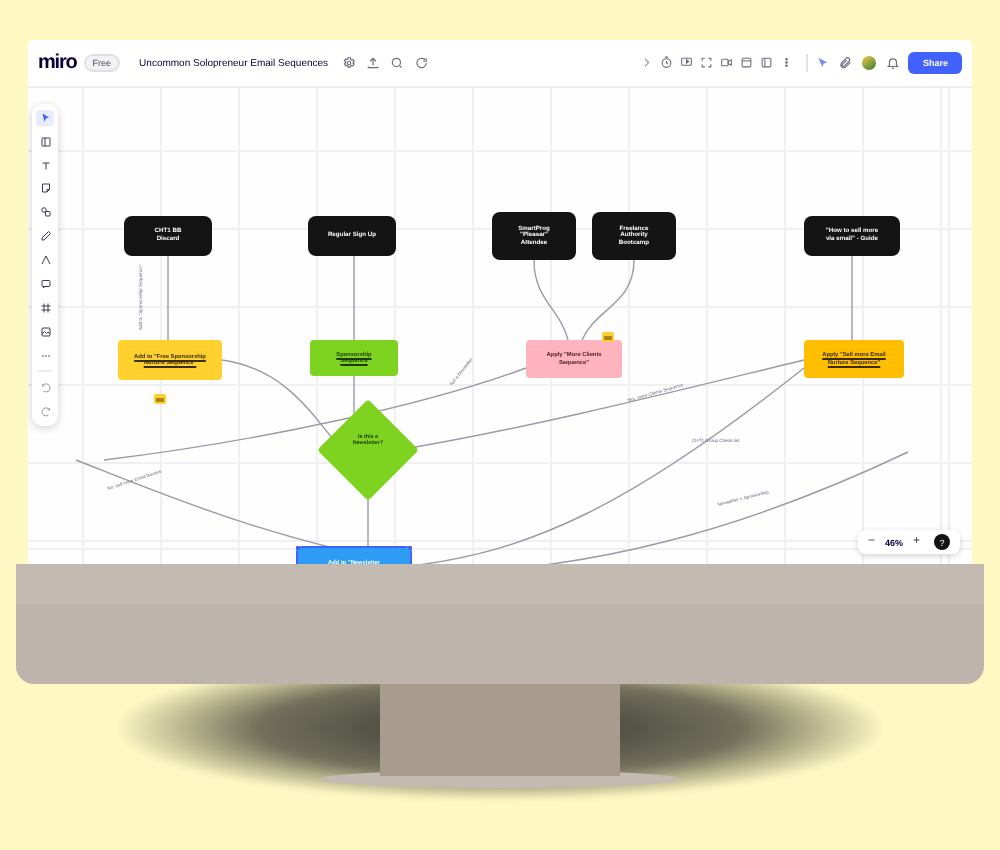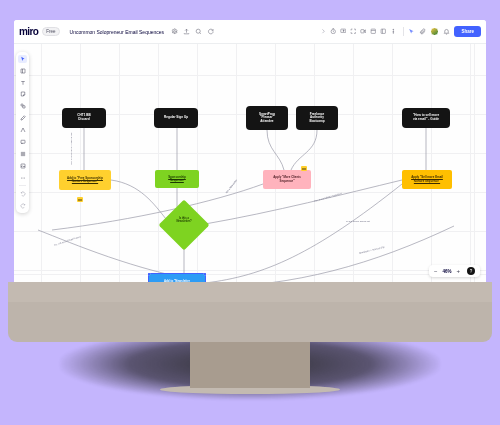--- a/index.html
+++ b/index.html
@@ -1,19 +1,19 @@
 <!DOCTYPE html>
 <html><head>
 <meta charset="utf-8">
 <style>
   * { box-sizing: border-box; margin:0; padding:0; }
   html,body { width:500px; height:425px; background:#000; overflow:hidden;
     font-family:"Liberation Sans", sans-serif; }
 
-  #stage { position:relative; width:500px; height:425px; background:#c4b5fd;padding-left:36px; }
+  #stage { position:relative; width:500px; height:425px; background:#fef9c3;padding-left:36px; }
 
   
   #monitor { position:absolute; left:14px; top:20px; width:472px; height:262px;
     background:#fff; border-radius:3px 3px 0 0; overflow:hidden; }
   #chin { position:absolute; left:8px; top:302px; width:484px; height:40px;
     background:#bdb4ab; border-radius:0 0 9px 9px; }
   #chin-top { position:absolute; left:8px; top:282px; width:484px; height:22px;
     background:#c3bab1; }
   #neck { position:absolute; left:190px; top:340px; width:120px; height:48px;
     background:#a89c8f; }

